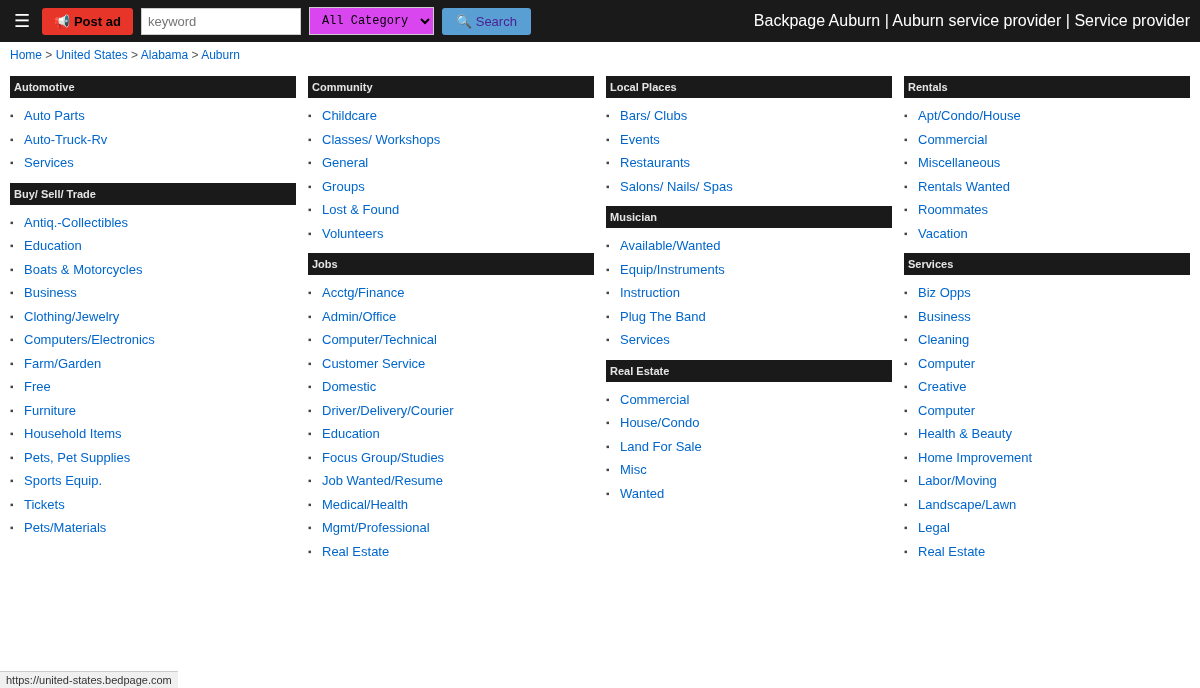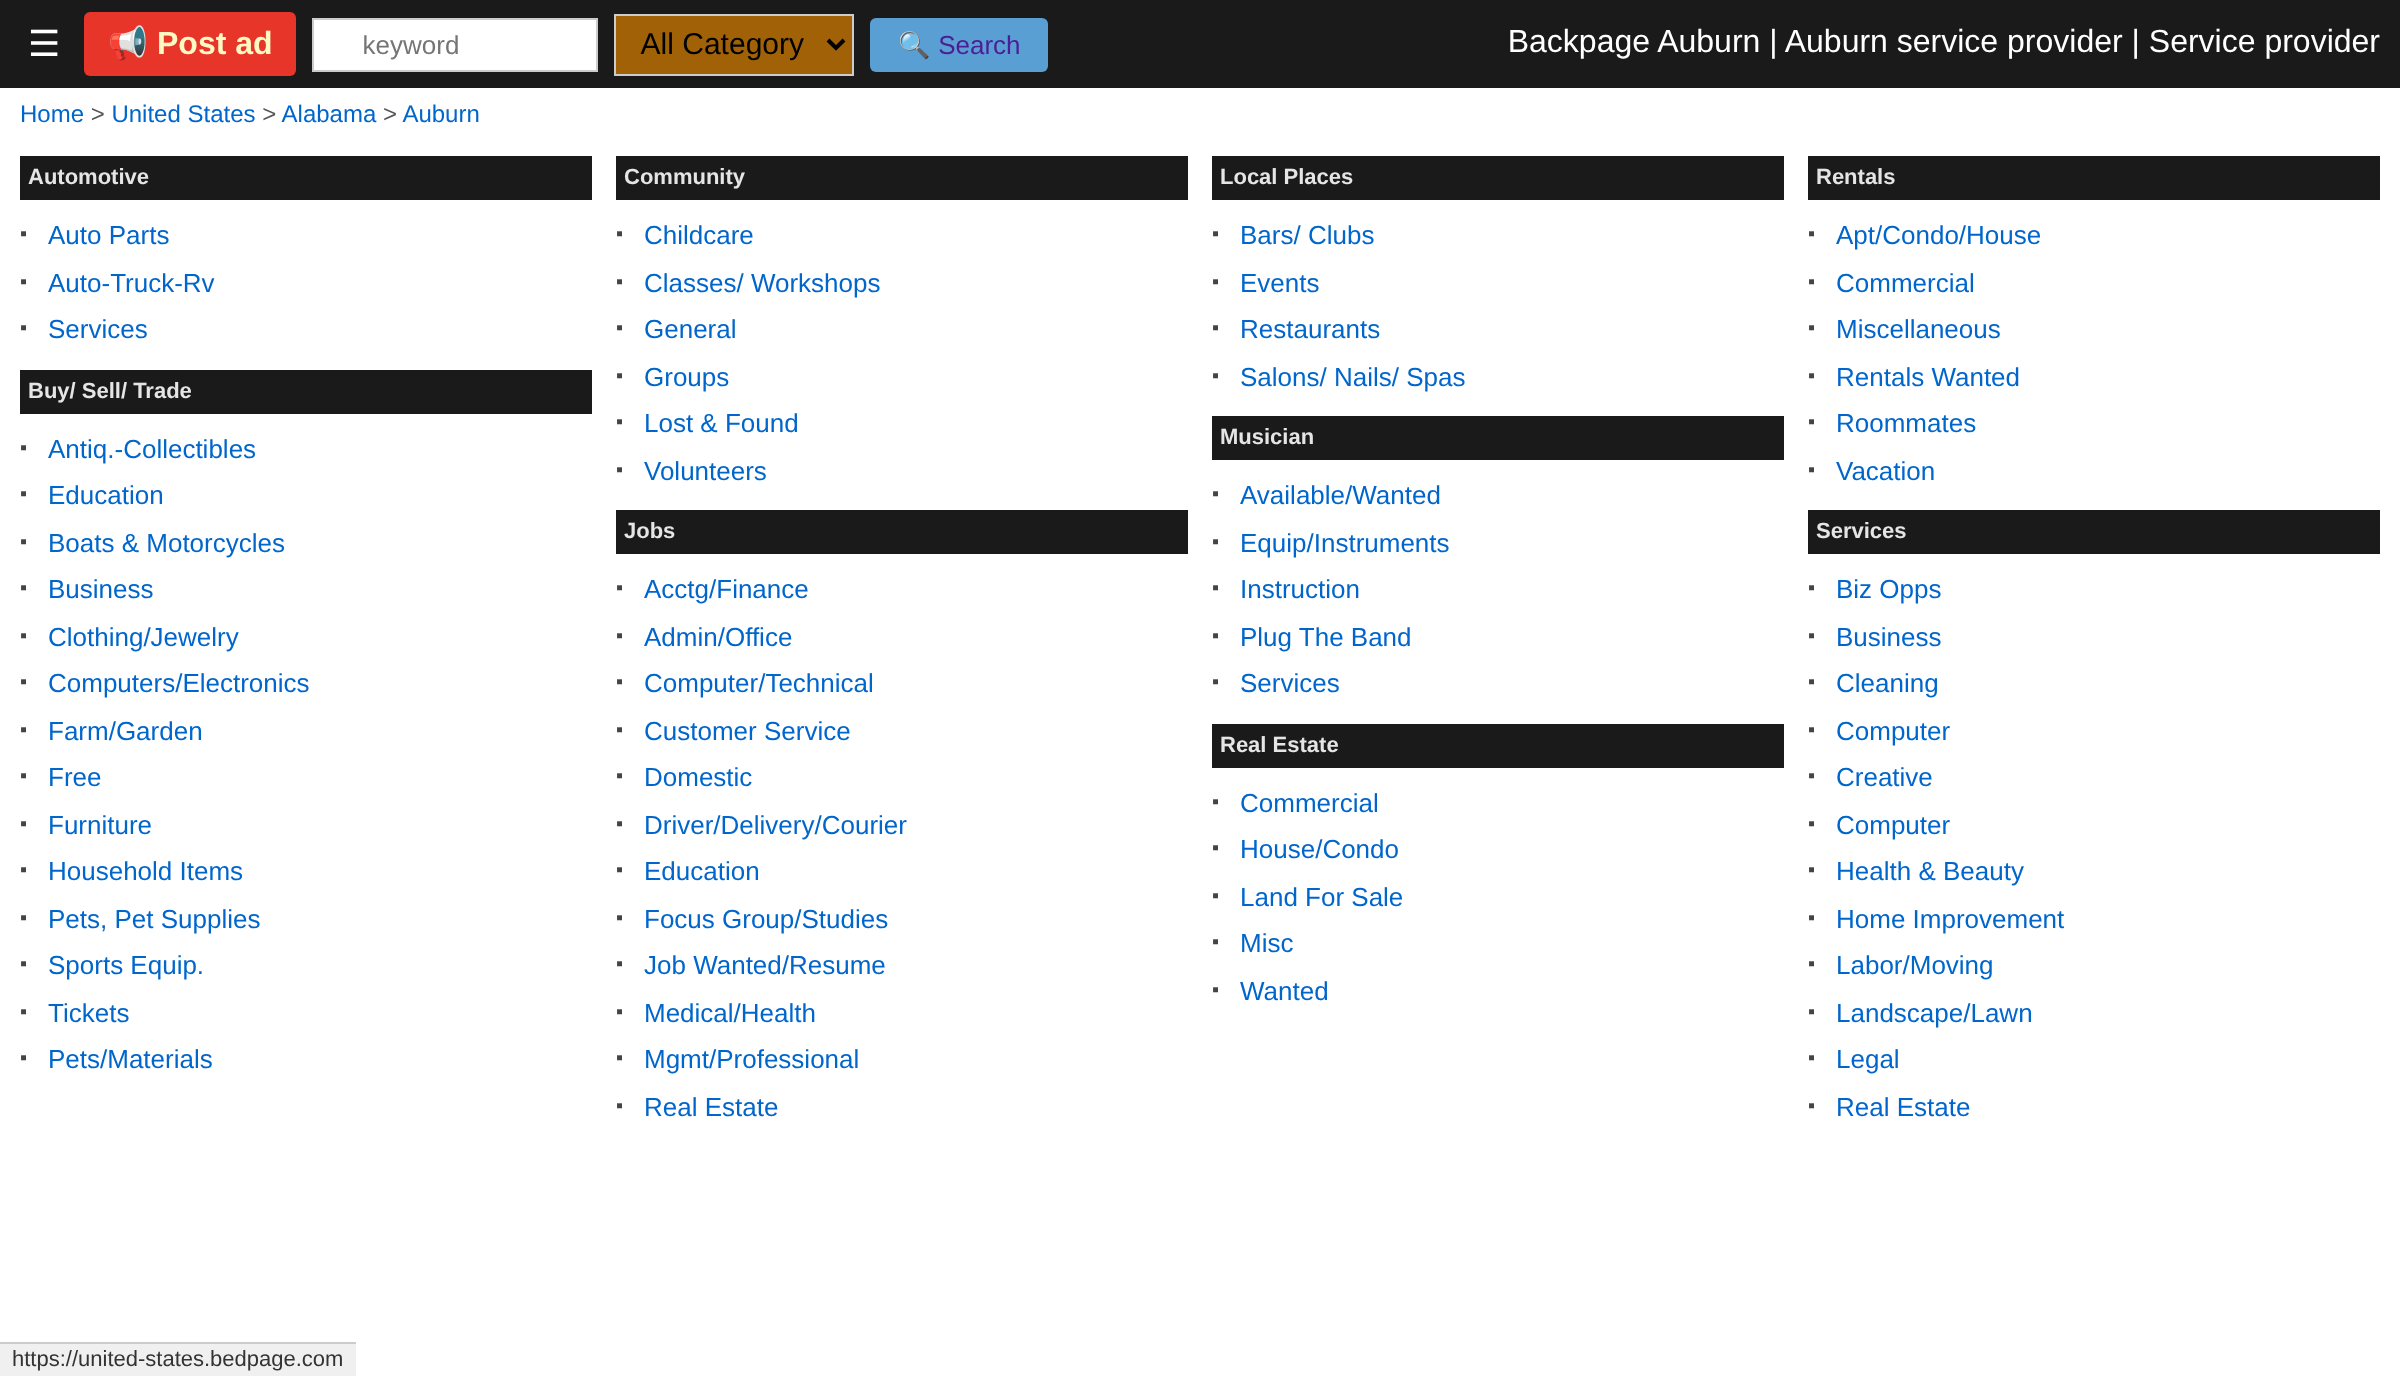--- a/index.html
+++ b/index.html
@@ -14,41 +14,42 @@
       gap: 8px;
     }
     .menu-icon {
       color: #fff;
       font-size: 18px;
       cursor: pointer;
       padding: 4px;
     }
     .post-ad-btn {
       background: #e8352a;
-      color: #fef9c3;
+      color: #000000;
       border: none;
       padding: 6px 12px;
-      font-size: 16px;
+      font-size: 13px;
       font-weight: bold;
       cursor: pointer;
       border-radius: 3px;
       white-space: nowrap;
     }
     .search-input {
-      padding: 5px 24px;
+      padding: 5px 6px;
       font-size: 13px;
       border: 1px solid #ccc;
-      width: 143px;
+      width: 160px;
       color: #8b5cf6;
     }
     .category-select {
       padding: 5px 8px;
-      font-size: 15px;
+      font-size: 12px;
       border: 1px solid #ccc;
-      background: #a16207;
+      background: #d946ef;
+      font-family: Liberation Mono, monospace;
     }
     .search-btn {
       background: #5a9fd4;
       color: #4c1d95;
       border: none;
       padding: 6px 14px;
       font-size: 13px;
       cursor: pointer;
       border-radius: 3px;
     }

